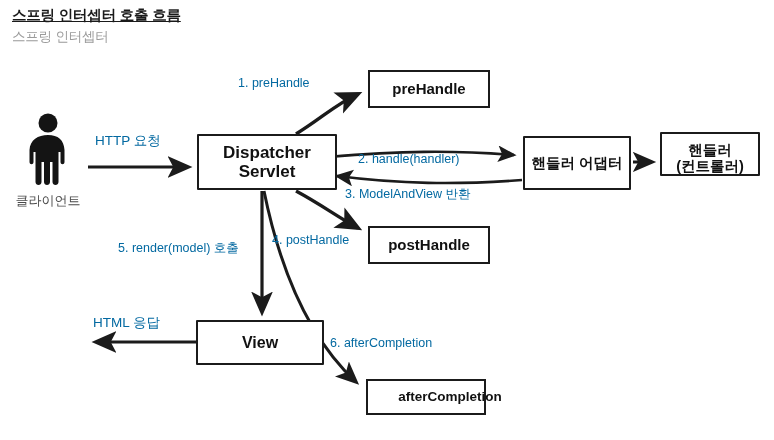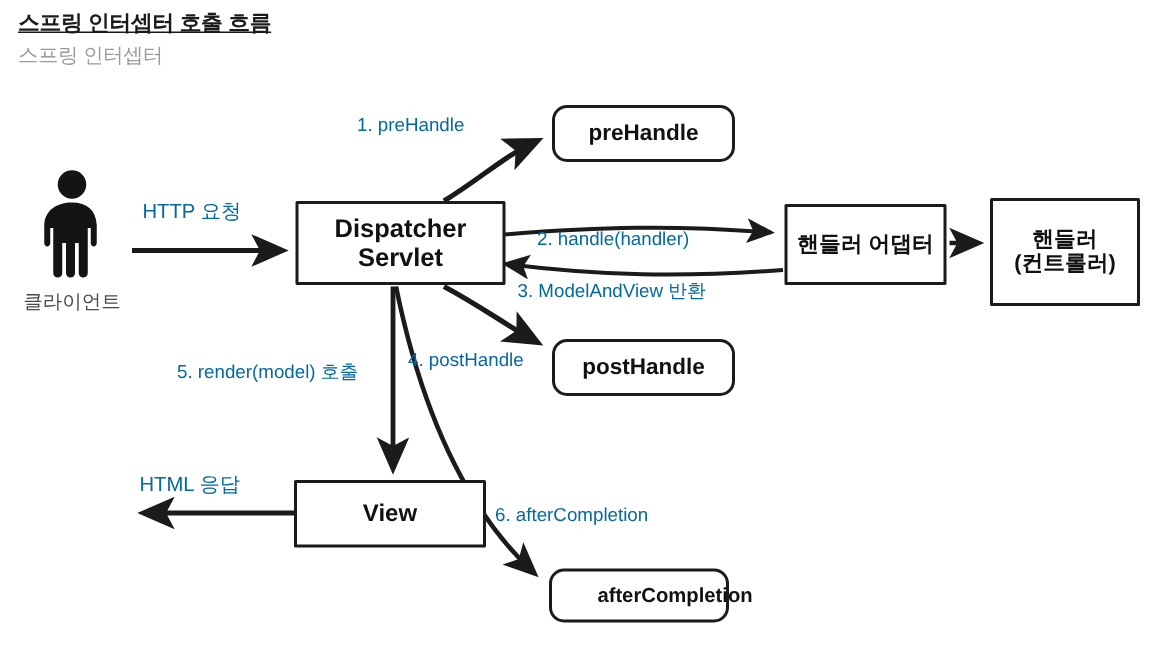--- a/index.html
+++ b/index.html
@@ -52,28 +52,28 @@
     font-weight: bold;
     line-height: 1.12;
     z-index: 3;
   }
   .node.rect {
     border: 2.5px solid #1b1b1b;
     border-radius: 1px;
   }
   .node.round {
     border: 2.5px solid #1b1b1b;
-    border-radius: 10px;
+    border-radius: 0;
   }
   #node-dispatcher { left: 197px; top: 134px; width: 140px; height: 56px; font-size: 17px; }
   #node-prehandle  { left: 368px; top: 70px;  width: 122px; height: 38px; font-size: 15px; }
   #node-posthandle { left: 368px; top: 226px; width: 122px; height: 38px; font-size: 15px; }
   #node-aftercompletion { left: 366px; top: 379px; width: 120px; height: 36px; font-size: 13.5px; padding-left: 48px; }
   #node-adapter    { left: 523px; top: 136px; width: 108px; height: 54px; font-size: 14.5px; }
-  #node-handler    { left: 660px; top: 132px; width: 100px; height: 72px; font-size: 14.5px; }
+  #node-handler    { left: 660px; top: 132px; width: 100px; height: 44px; font-size: 14.5px; align-items: flex-end; }
   #node-view       { left: 196px; top: 320px; width: 128px; height: 45px; font-size: 16px; }
 
   
   .edge-label {
     position: absolute;
     color: #0369a1;
     font-size: 12.5px;
     font-weight: normal;
     white-space: nowrap;
     z-index: 4;

